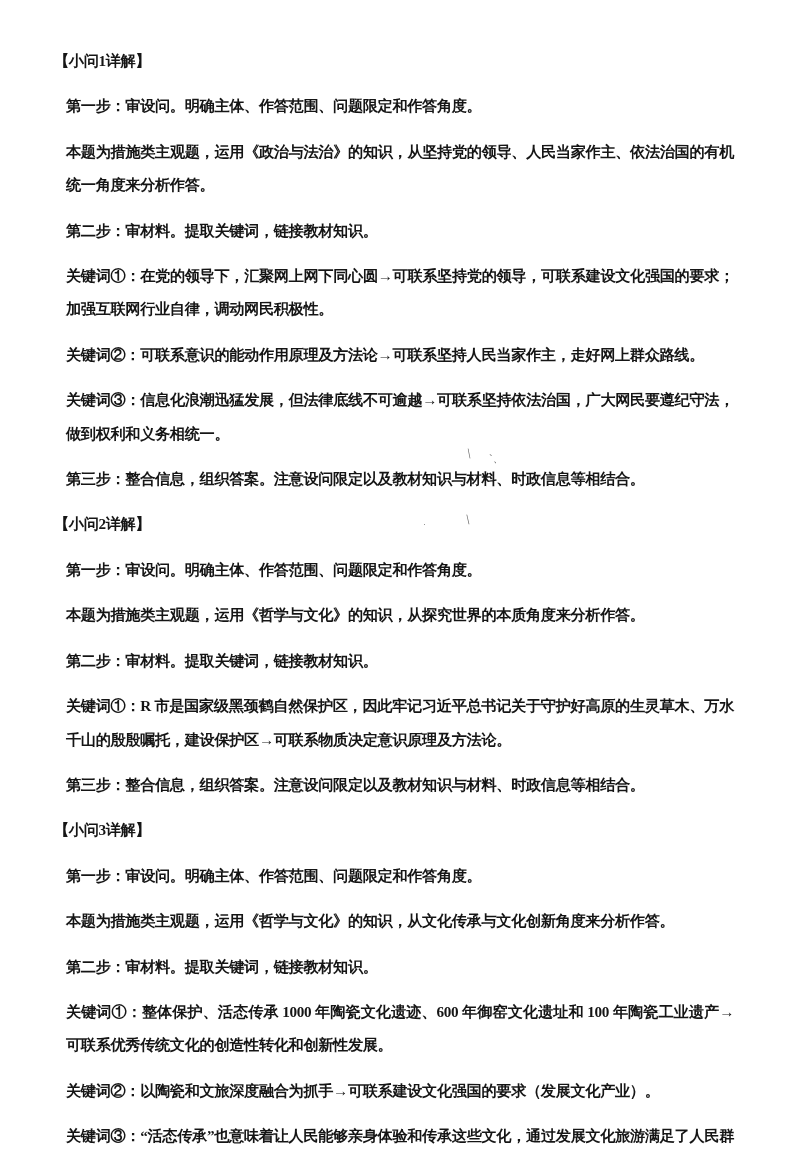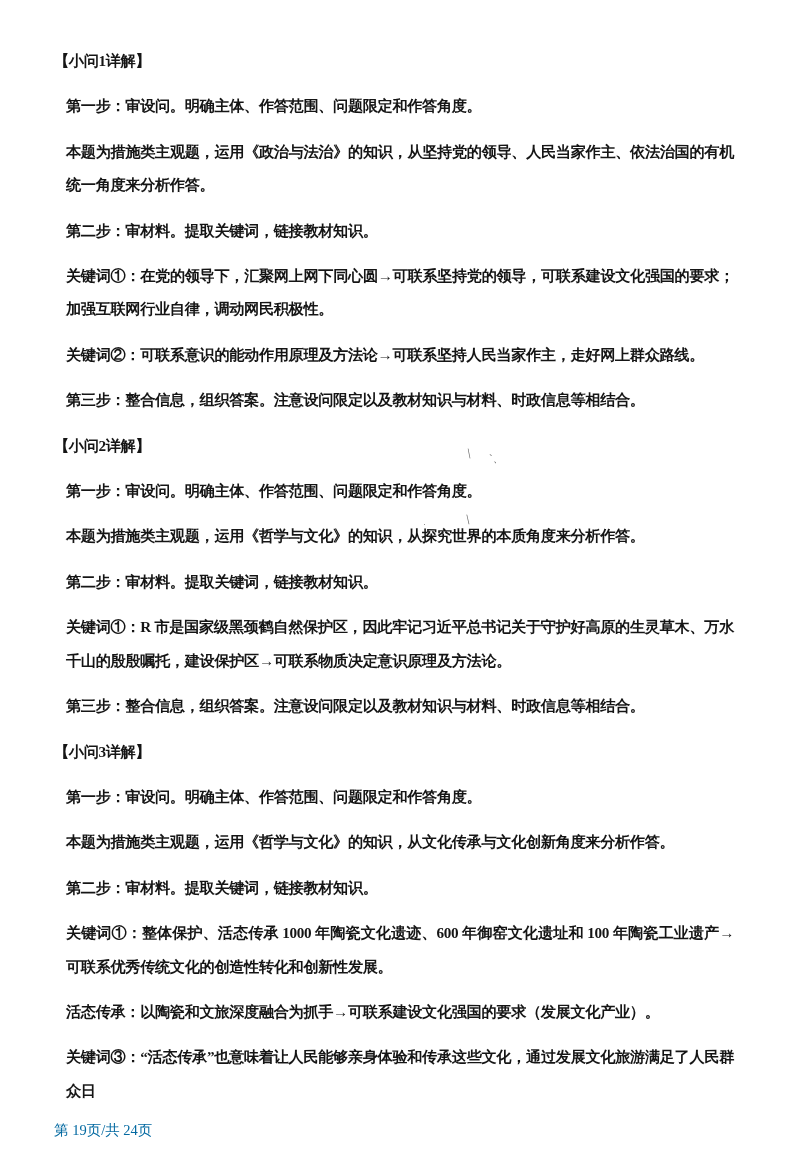--- a/index.html
+++ b/index.html
@@ -63,39 +63,40 @@
 
 <div class="page">
 
   <div>
     <p class="section-heading">【小问1详解】</p>
     <p class="line">第一步：审设问。明确主体、作答范围、问题限定和作答角度。</p>
     <p class="line">本题为措施类主观题，运用《政治与法治》的知识，从坚持党的领导、人民当家作主、依法治国的有机统一角度来分析作答。</p>
     <p class="line">第二步：审材料。提取关键词，链接教材知识。</p>
     <p class="line">关键词①：在党的领导下，汇聚网上网下同心圆→可联系坚持党的领导，可联系建设文化强国的要求；加强互联网行业自律，调动网民积极性。</p>
     <p class="line">关键词②：可联系意识的能动作用原理及方法论→可联系坚持人民当家作主，走好网上群众路线。</p>
+    <p class="line">关键词③：信息化浪潮迅猛发展，但法律底线不可逾越→可联系坚持依法治国，广大网民要遵纪守法，做到权利和义务相统一。</p>
     <p class="line">第三步：整合信息，组织答案。注意设问限定以及教材知识与材料、时政信息等相结合。</p>
   </div>
 
   <div>
     <p class="section-heading">【小问2详解】</p>
     <p class="line">第一步：审设问。明确主体、作答范围、问题限定和作答角度。</p>
     <p class="line">本题为措施类主观题，运用《哲学与文化》的知识，从探究世界的本质角度来分析作答。</p>
     <p class="line">第二步：审材料。提取关键词，链接教材知识。</p>
     <p class="line">关键词①：R 市是国家级黑颈鹤自然保护区，因此牢记习近平总书记关于守护好高原的生灵草木、万水千山的殷殷嘱托，建设保护区→可联系物质决定意识原理及方法论。</p>
     <p class="line">第三步：整合信息，组织答案。注意设问限定以及教材知识与材料、时政信息等相结合。</p>
   </div>
 
   <div>
     <p class="section-heading">【小问3详解】</p>
     <p class="line">第一步：审设问。明确主体、作答范围、问题限定和作答角度。</p>
     <p class="line">本题为措施类主观题，运用《哲学与文化》的知识，从文化传承与文化创新角度来分析作答。</p>
     <p class="line">第二步：审材料。提取关键词，链接教材知识。</p>
     <p class="line">关键词①：整体保护、活态传承 1000 年陶瓷文化遗迹、600 年御窑文化遗址和 100 年陶瓷工业遗产→可联系优秀传统文化的创造性转化和创新性发展。</p>
-    <p class="line">活态传承：以陶瓷和文旅深度融合为抓手→可联系建设文化强国的要求（发展文化产业）。</p>
+    <p class="line">关键词②：以陶瓷和文旅深度融合为抓手→可联系建设文化强国的要求（发展文化产业）。</p>
     <p class="line">关键词③：“活态传承”也意味着让人民能够亲身体验和传承这些文化，通过发展文化旅游满足了人民群众日</p>
   </div>
 
   <div class="footer">第 19页/共 24页</div>
 
 </div>
 
 <span class="artifact a1">\</span>
 <span class="artifact a2">ˋ、</span>
 <span class="artifact a3">·</span>

